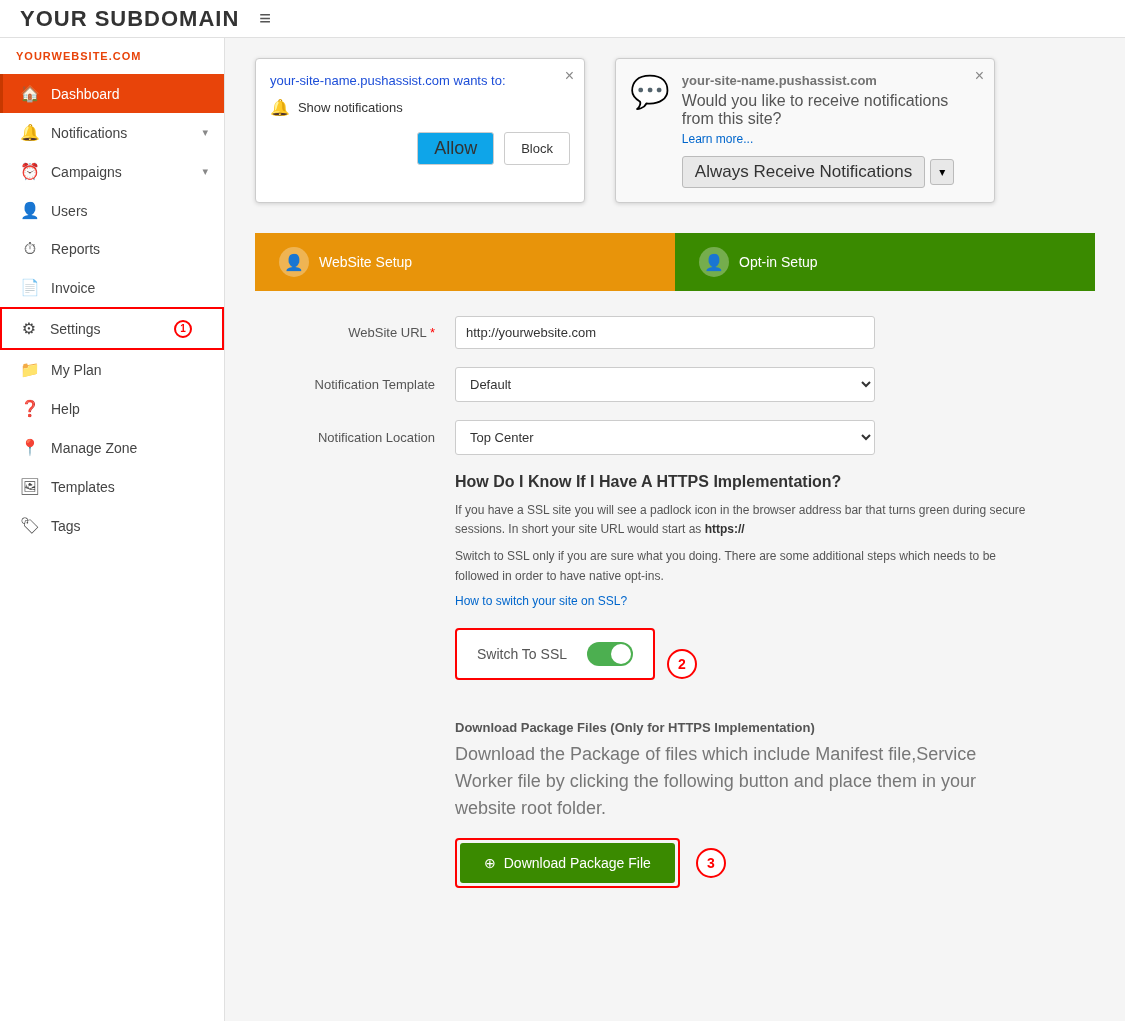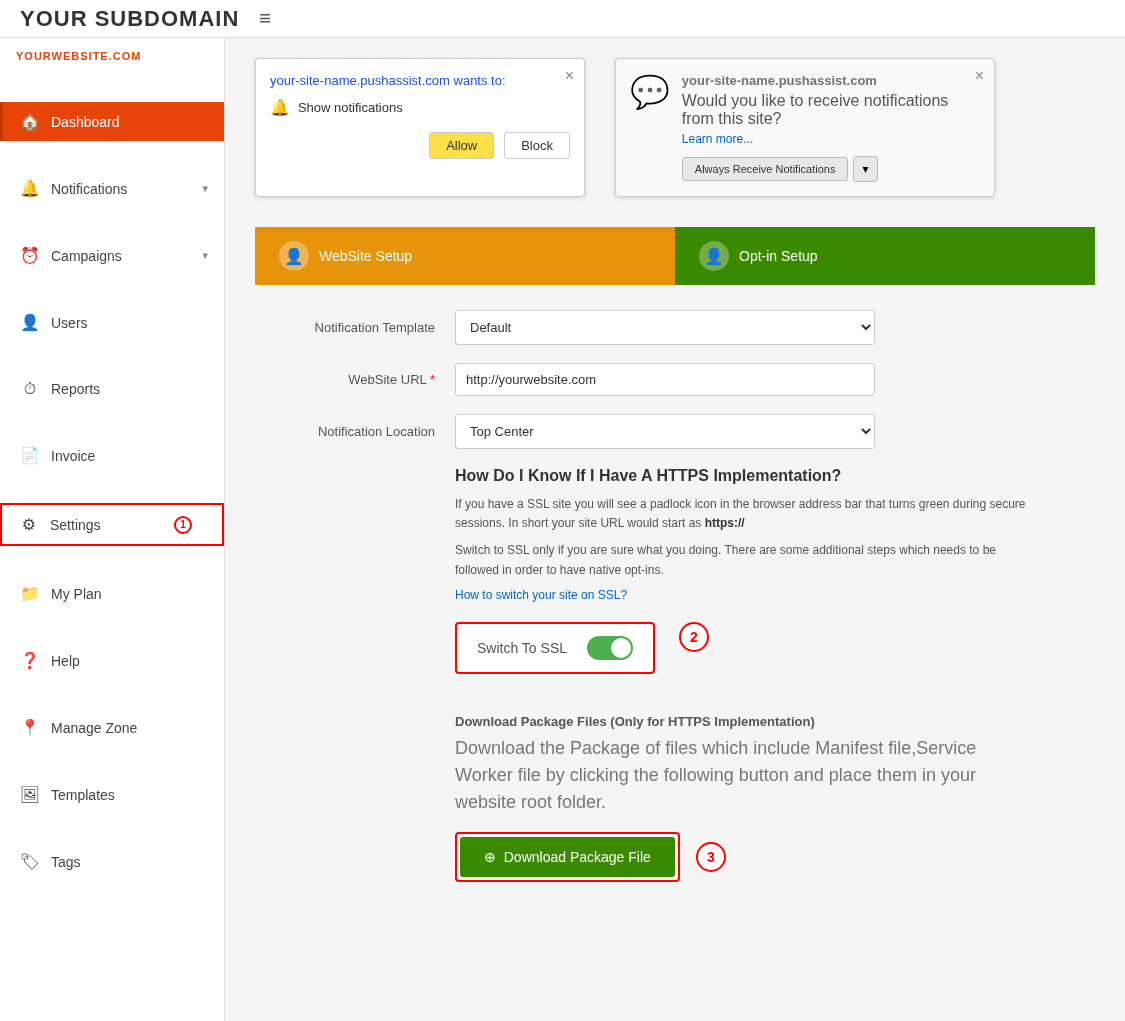--- a/index.html
+++ b/index.html
@@ -37,21 +37,20 @@
 
     
     .sidebar {
       width: 225px;
       background: #fff;
       border-right: 1px solid #e0e0e0;
       display: flex;
       flex-direction: column;
       flex-shrink: 0;
       overflow-y: auto;
-      gap: 28px;
     }
     .sidebar-site {
       padding: 12px 16px;
       font-size: 11px;
       font-weight: bold;
       color: #e8440a;
       letter-spacing: 1px;
     }
     .sidebar-item {
       display: flex;
@@ -159,25 +158,25 @@
       font-size: 13px;
       color: #333;
     }
     .chrome-dialog .btn-row {
       display: flex;
       gap: 10px;
       justify-content: flex-end;
     }
     .chrome-dialog .btn-allow {
       padding: 5px 16px;
-      background: #fde047;
+      background: #0ea5e9;
       border: 1px solid #ccc;
       border-radius: 3px;
       cursor: pointer;
-      font-size: 13px;
+      font-size: 18px;
       color: #333;
     }
     .chrome-dialog .btn-block {
       padding: 5px 16px;
       background: #fff;
       border: 1px solid #ccc;
       border-radius: 3px;
       cursor: pointer;
       font-size: 13px;
       color: #333;
@@ -233,21 +232,21 @@
       align-items: center;
       gap: 5px;
       margin-top: 8px;
     }
     .firefox-btn-always {
       padding: 5px 12px;
       background: #e8e8e8;
       border: 1px solid #bbb;
       border-radius: 3px;
       cursor: pointer;
-      font-size: 11px;
+      font-size: 17px;
       color: #333;
     }
     .firefox-btn-dropdown {
       padding: 5px 8px;
       background: #e8e8e8;
       border: 1px solid #bbb;
       border-radius: 3px;
       cursor: pointer;
       font-size: 12px;
     }
@@ -452,22 +451,22 @@
       font-size: 14px;
       cursor: pointer;
       display: flex;
       align-items: center;
       gap: 8px;
     }
 
     
     .ssl-badge-row {
       display: flex;
-      align-items: flex-start;
-      gap: 24px;
+      align-items: center;
+      gap: 12px;
       margin-bottom: 20px;
     }
   </style>
 </head>
 <body>
 
 <div class="header">
   <span class="header-title">YOUR SUBDOMAIN</span>
   <span class="header-menu-icon">≡</span>
 </div>
@@ -583,32 +582,32 @@
         <div class="tab-icon">👤</div>
         <span>WebSite Setup</span>
       </div>
       <div class="tab tab-inactive">
         <div class="tab-icon">👤</div>
         <span>Opt-in Setup</span>
       </div>
     </div>
 
     <div class="form-row">
+      <div class="form-label">
+        <span>WebSite URL</span>
+        <span class="required"> *</span>
+      </div>
+      <input type="text" class="form-input" value="http://yourwebsite.com" style="">
+    </div>
+
+    <div class="form-row">
       <div class="form-label">Notification Template</div>
       <select class="form-select">
         <option>Default</option>
       </select>
-    </div>
-
-    <div class="form-row">
-      <div class="form-label">
-        <span>WebSite URL</span>
-        <span class="required"> *</span>
-      </div>
-      <input type="text" class="form-input" value="http://yourwebsite.com" style="">
     </div>
 
     <div class="form-row">
       <div class="form-label">Notification Location</div>
       <select class="form-select">
         <option>Top Center</option>
       </select>
     </div>
 
     <div class="https-section">

